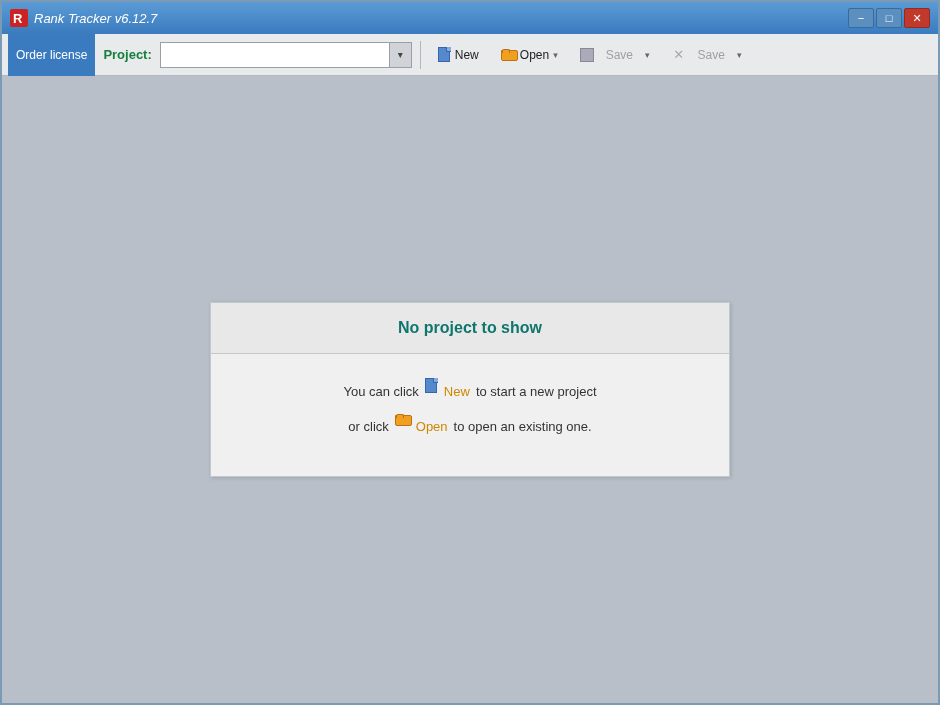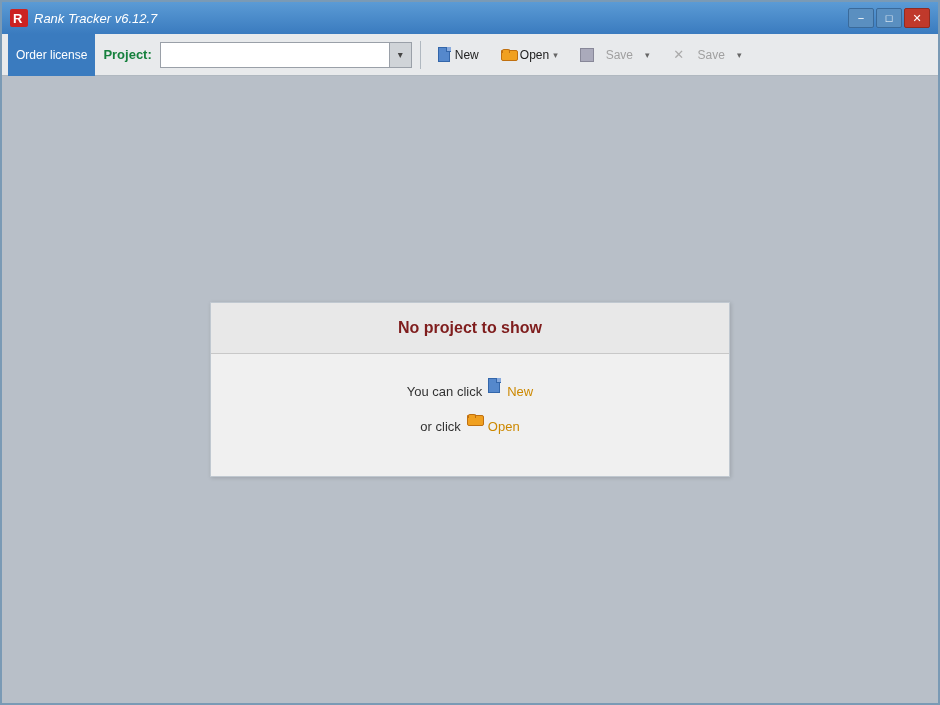--- a/index.html
+++ b/index.html
@@ -173,21 +173,21 @@
       box-shadow: 1px 1px 4px rgba(0,0,0,0.15);
     }
 
     .no-project-title {
       background: #e8e8e8;
       border-bottom: 1px solid #c8c8c8;
       text-align: center;
       padding: 16px 20px;
       font-size: 16px;
       font-weight: bold;
-      color: #7f1d1d;
+      color: #0f766e;
     }
 
     .no-project-body {
       padding: 24px 30px 28px 30px;
       text-align: center;
       line-height: 2.2;
       color: #333;
       font-size: 13px;
     }
 
@@ -321,23 +321,25 @@
   </div>
 
   <div class="main-content">
     <div class="no-project-card">
       <div class="no-project-title">No project to show</div>
       <div class="no-project-body">
         <div class="line">
           <span>You can click</span>
           <span class="inline-icon-new"></span>
           <span class="link-text-new">New</span>
+          <span>to start a new project</span>
         </div>
         <div class="line">
           <span>or click</span>
           <span class="inline-icon-open"></span>
           <span class="link-text-open">Open</span>
+          <span>to open an existing one.</span>
         </div>
       </div>
     </div>
   </div>
 
 </div>
 
 </body></html>

